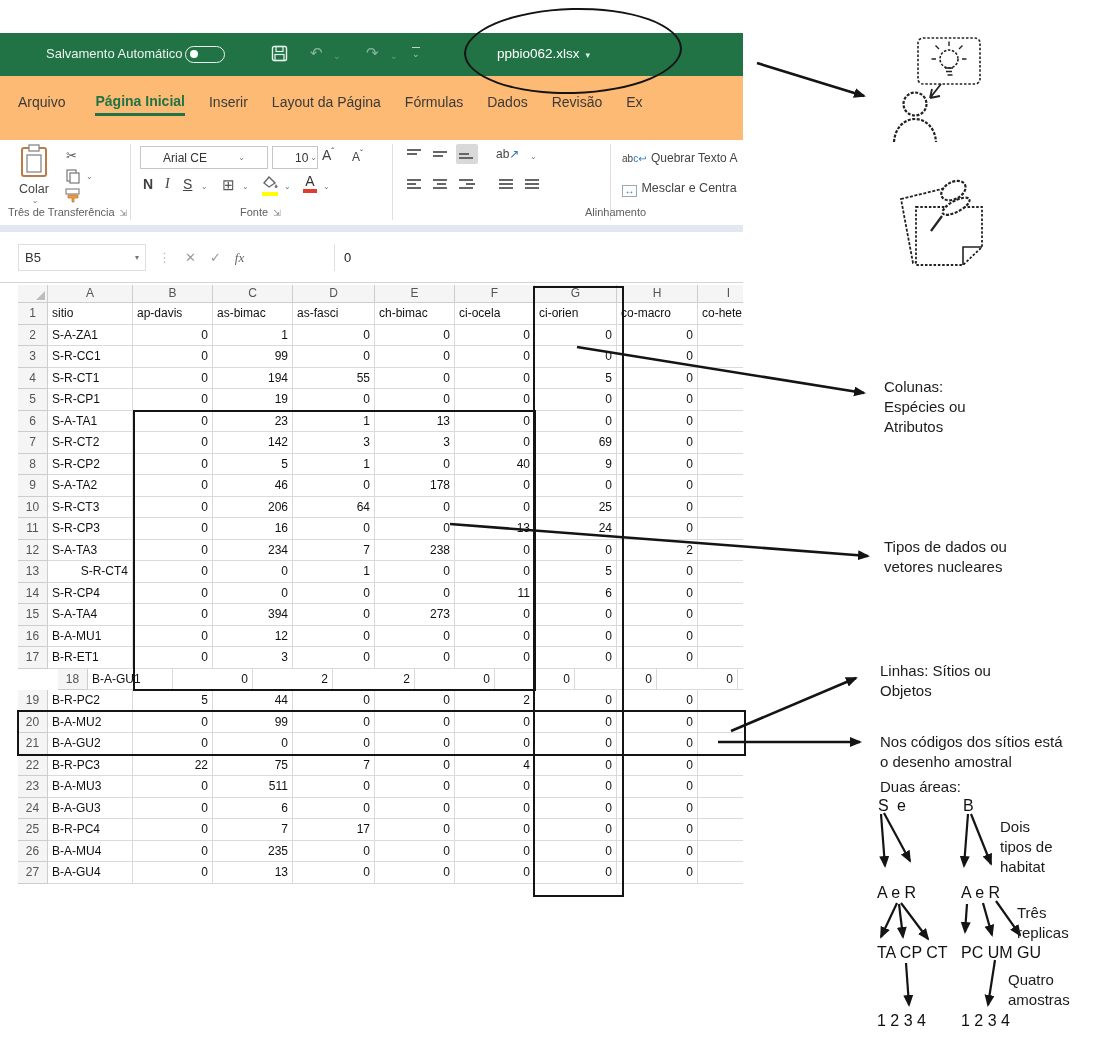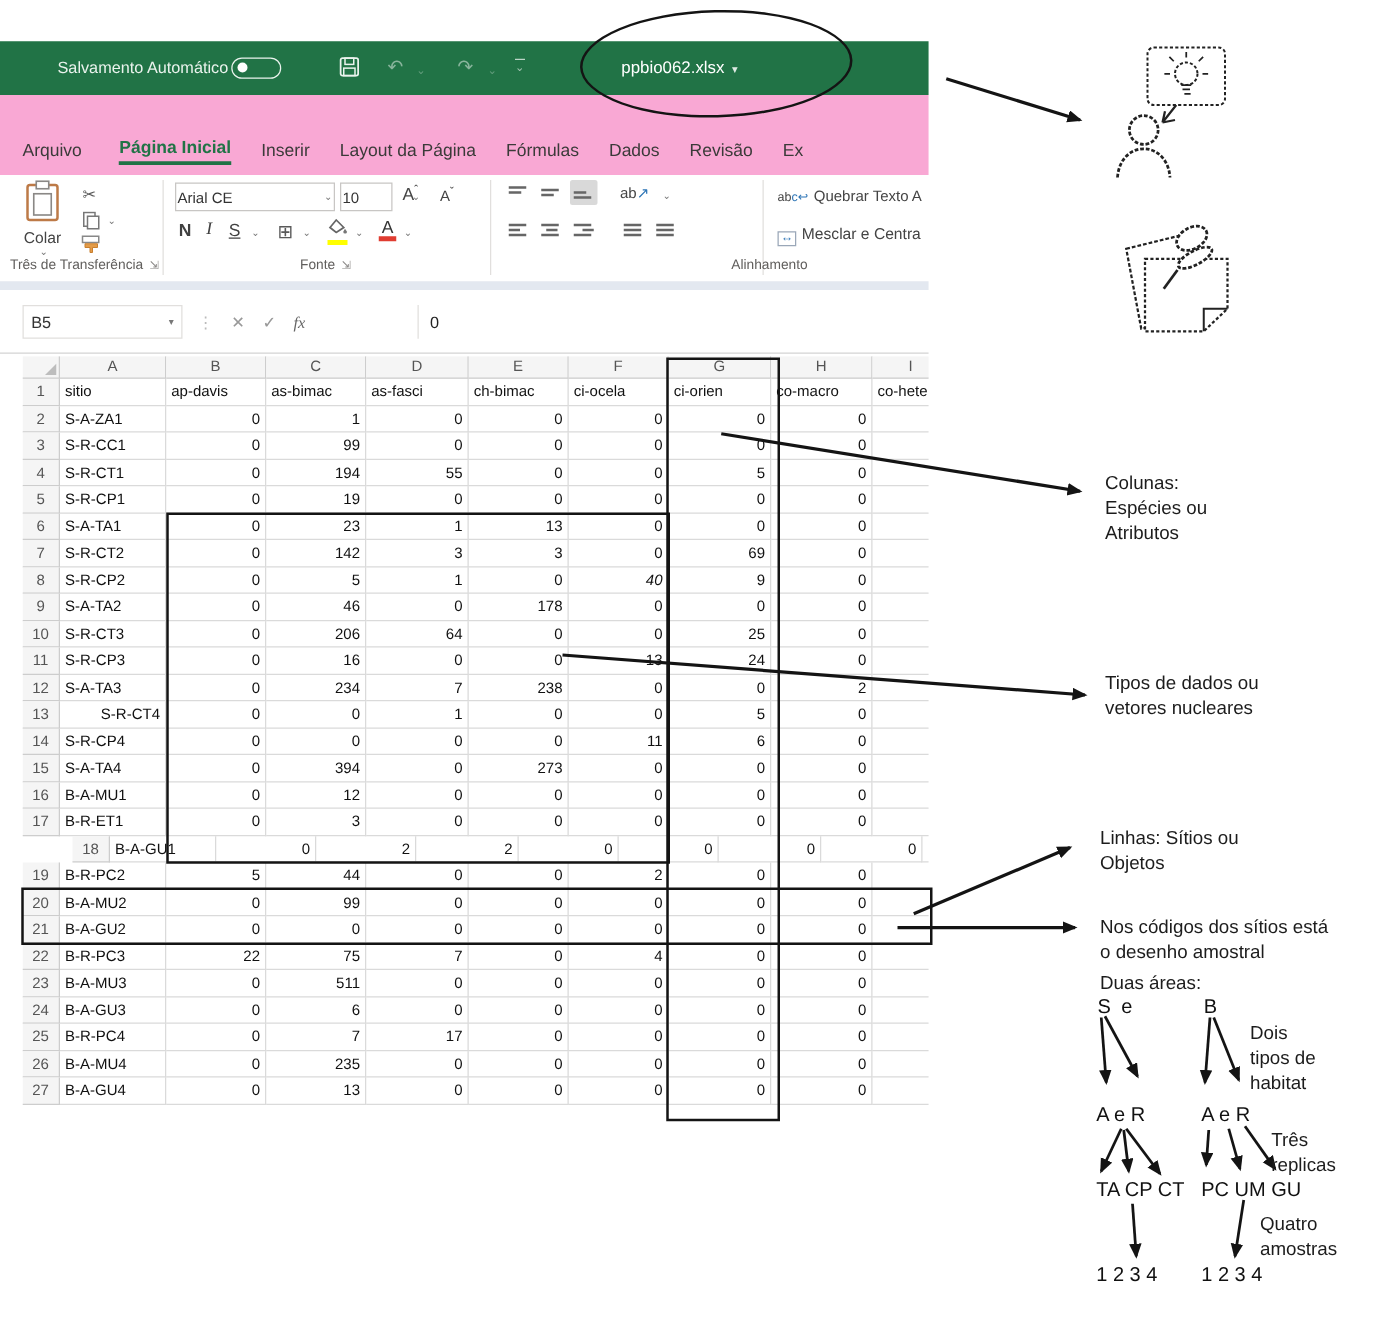--- a/index.html
+++ b/index.html
@@ -13,35 +13,35 @@
   .titlebar{position:absolute;left:0;top:33px;width:743px;height:43px;background:#217346;color:#eaf3ed;}
   .titlebar .autosave-label{position:absolute;left:46px;top:13px;font-size:13px;}
   .toggle{position:absolute;left:185px;top:13px;width:40px;height:17px;border:1.6px solid #eaf3ed;border-radius:9px;}
   .toggle .knob{position:absolute;left:4px;top:3px;width:8px;height:8px;border-radius:50%;background:#fff;}
   .tb-icon{position:absolute;top:11px;font-size:15px;color:rgba(255,255,255,.85);}
   .tb-chev{position:absolute;top:18px;font-size:9px;color:rgba(255,255,255,.6);}
   .filename{position:absolute;left:497px;top:13px;font-size:13.5px;color:#fff;}
   .filename .dd{font-size:9px;margin-left:6px;color:rgba(255,255,255,.85);}
 
   
-  .tabrow{position:absolute;left:0;top:76px;width:743px;height:64px;background:#f9a8d4;display:flex;align-items:flex-end;padding:0 0 8px 18px;}
+  .tabrow{position:absolute;left:0;top:76px;width:743px;height:64px;background:#fdba74;display:flex;align-items:center;padding:0 0 8px 18px;}
   .tab{font-size:14px;color:#3b3a39;margin-right:24px;padding-bottom:4px;white-space:nowrap;flex:0 0 auto;}
   .tab.active{color:#217346;font-weight:bold;border-bottom:3px solid #217346;}
   .tab:first-child{margin-right:30px;}
 
   
   .ribbon{position:absolute;left:0;top:140px;width:743px;height:85px;background:#fff;}
   .ribbon-strip{position:absolute;left:0;top:225px;width:743px;height:7px;background:#e3e8f0;}
   .vdiv{position:absolute;top:4px;width:1px;height:76px;background:#e1dfdd;}
   .grouplabel{position:absolute;top:66px;font-size:11px;color:#605e5c;}
   .launcher{font-size:9px;color:#8a8886;margin-left:5px;}
   .rbtn-label{font-size:12.5px;color:#444;}
   .chev{font-size:8px;color:#777;margin-left:2px;}
   .fontbox{position:absolute;border:1px solid #c8c6c4;background:#fff;height:23px;font-size:12px;color:#333;
-           display:flex;align-items:center;padding:0 1px;justify-content:space-between;gap:40px;}
+           display:flex;align-items:center;padding:0 22px;justify-content:space-between;}
   .miniicon{position:absolute;font-size:13px;color:#595959;}
   .nis{font-size:14px;color:#404040;}
   .alicon{position:absolute;width:22px;height:20px;display:flex;flex-direction:column;justify-content:center;gap:2.5px;padding:3px;}
   .alicon i{display:block;height:1.6px;background:#666;}
   .alicon.sel{background:#d9d9d9;border-radius:2px;}
   .clr-underbar{display:block;height:4px;margin-top:0px;}
 
   
   .fbar{position:absolute;left:0;top:232px;width:743px;height:51px;background:#fff;border-bottom:1px solid #d4d4d4;}
   .namebox{position:absolute;left:18px;top:12px;width:128px;height:27px;border:1px solid #e1dfdd;display:flex;align-items:center;
@@ -334,21 +334,21 @@
           <div class="gcell num" style="width: 81px;">0</div>
           <div class="gcell" style="width: 62px;"></div>
         </div>
         <div class="grow">
           <div class="gcell hdr" style="width: 30px;">8</div>
           <div class="gcell txt" style="width: 85px;">S-R-CP2</div>
           <div class="gcell num" style="width: 80px;">0</div>
           <div class="gcell num" style="width: 80px;">5</div>
           <div class="gcell num" style="width: 82px;">1</div>
           <div class="gcell num" style="width: 80px;">0</div>
-          <div class="gcell num" style="width: 80px; font-style: italic;">40</div>
+          <div class="gcell num" style="width: 80px;">40</div>
           <div class="gcell num" style="width: 82px;">9</div>
           <div class="gcell num" style="width: 81px;">0</div>
           <div class="gcell" style="width: 62px;"></div>
         </div>
         <div class="grow">
           <div class="gcell hdr" style="width: 30px;">9</div>
           <div class="gcell txt" style="width: 85px;">S-A-TA2</div>
           <div class="gcell num" style="width: 80px;">0</div>
           <div class="gcell num" style="width: 80px;">46</div>
           <div class="gcell num" style="width: 82px;">0</div>

